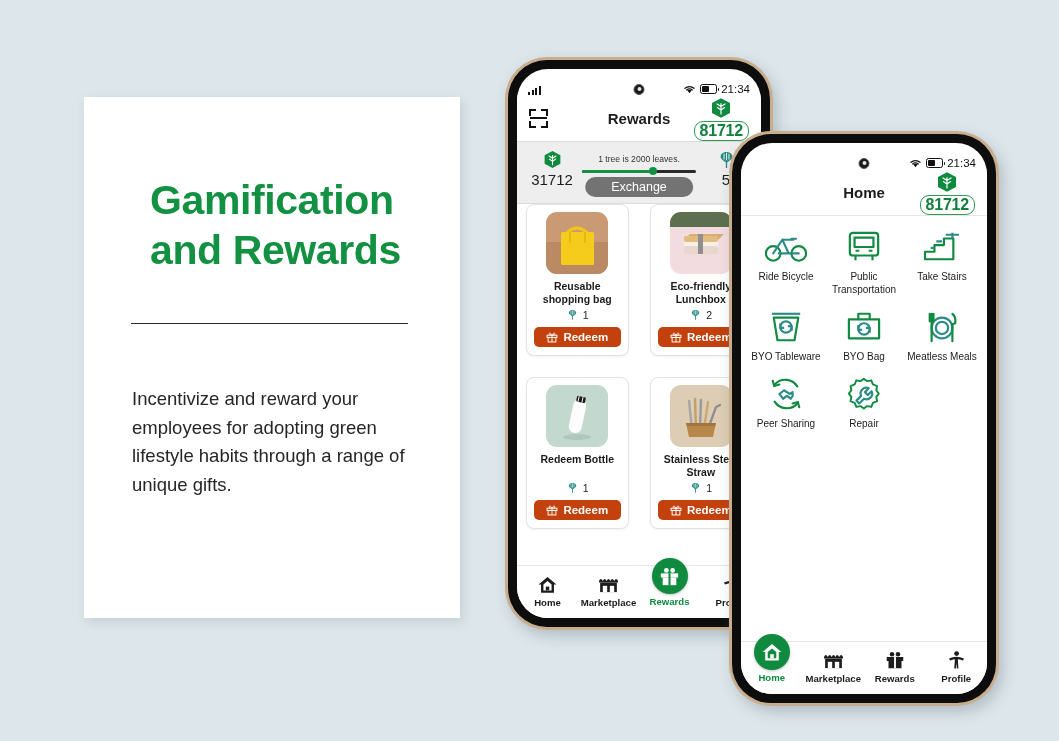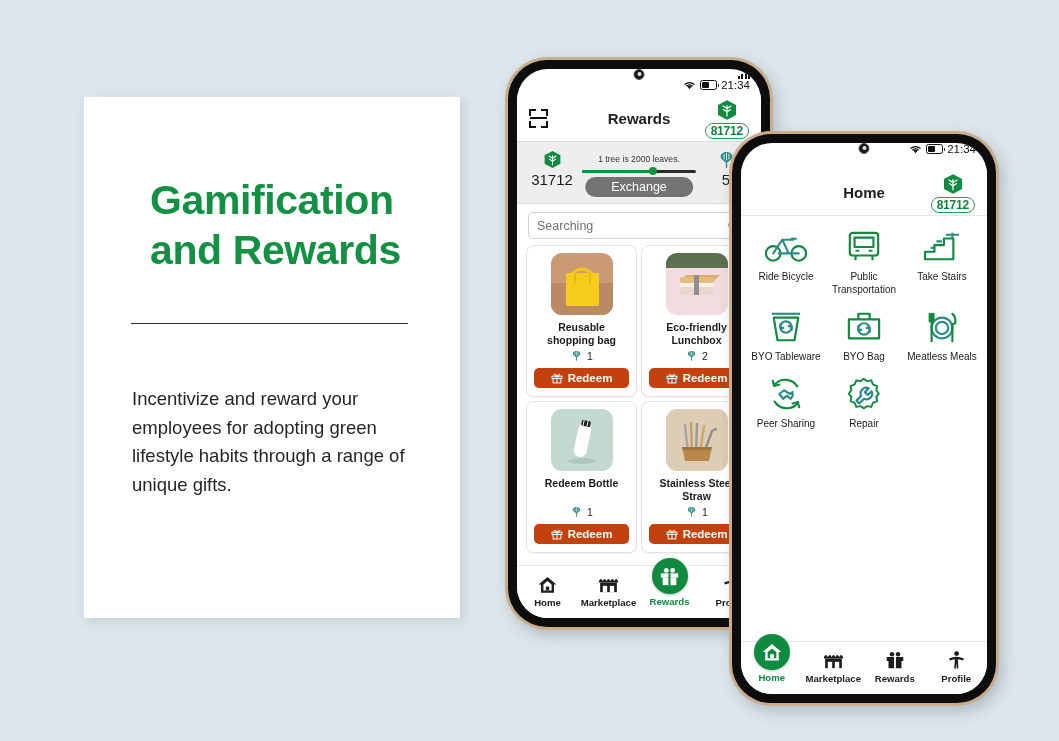--- a/index.html
+++ b/index.html
@@ -54,21 +54,21 @@
     position: relative;
   }
   #phone-rewards { left: 505px; top: 57px; width: 268px; height: 573px; z-index: 2; }
   #phone-home    { left: 729px; top: 131px; width: 270px; height: 575px; z-index: 3; }
 
   
   .statusbar {
     height: 26px; position: relative;
     display: flex; align-items: flex-end;
     padding: 0 11px;
-    font-size: 11px; color: #111; flex-direction: column;
+    font-size: 11px; color: #111;
   }
   .sb-signal { display: flex; align-items: flex-end; gap: 1.5px; height: 10px; }
   .sb-signal i { display: block; width: 2px; background: #111; }
   .sb-signal i:nth-child(1) { height: 3px; }
   .sb-signal i:nth-child(2) { height: 5px; }
   .sb-signal i:nth-child(3) { height: 7px; }
   .sb-signal i:nth-child(4) { height: 9px; }
   .sb-cam {
     position: absolute; left: 50%; transform: translateX(-50%);
     width: 11px; height: 11px; border-radius: 50%;
@@ -110,21 +110,21 @@
   .scan-icon span:nth-child(4) { right:0; bottom:0; border-left:0; border-top:0; }
   .scan-icon::after {
     content:""; position:absolute; left:1px; right:1px; top:8.2px; height:2.2px; background:#111;
   }
   .hdr-badge {
     margin-left: auto; display: flex; flex-direction: column;
     align-items: center; gap: 1px; z-index: 2;
   }
   .badge-pill {
     border: 1.3px solid #2c9c55; color: #12803f;
-    border-radius: 9px; font-size: 12px; font-weight: 600;
+    border-radius: 9px; font-size: 16px; font-weight: 600;
     padding: 0px 5px; background: #fff; letter-spacing: -0.2px;
   }
 
   
   .leaf-hex { display:block; }
 
   
   .exchange {
     background: #eeeeee; border-top: 1px solid #dcdcdc; border-bottom: 1px solid #dcdcdc;
     padding: 7px 11px 8px; position: relative; height: 63px;
@@ -152,21 +152,21 @@
   .search-wrap { padding: 8px 11px 6px; background: #fff; }
   .search-box {
     height: 27px; border: 1px solid #cfcfcf; border-radius: 5px;
     background: #fff; display: flex; align-items: center; padding: 0 8px;
   }
   .search-box span { font-size: 12.5px; color: #707070; }
   .search-mag { margin-left: auto; }
 
   
   .grid {
-    padding: 0 9px; display: grid; grid-template-columns: 1fr 1fr; gap: 4px;
+    padding: 0 9px; display: grid; grid-template-columns: 1fr 1fr; gap: 21px;
     background: #fff;
   }
   .card {
     background: #fff; border: 1px solid #e3e3e3; border-radius: 8px;
     padding: 7px 7px 8px; box-shadow: 0 1px 2px rgba(0,0,0,0.06);
     display: flex; flex-direction: column; align-items: center;
   }
   .thumb { width: 62px; height: 62px; border-radius: 11px; overflow: hidden; }
   .pname {
     font-size: 10.5px; font-weight: 600; color: #1b1b1b; text-align: center;
@@ -280,29 +280,20 @@
               <path d="M12 21 L12 13 M12 15 L8 12 M12 15 L16 12" stroke="#2b8c86" stroke-width="1.5" fill="none" stroke-linecap="round"></path>
               <path d="M12 3.5 C8 3.5 5.2 6 5.2 8.8 C5.2 11.4 7.6 13.2 12 13.2 C16.4 13.2 18.8 11.4 18.8 8.8 C18.8 6 16 3.5 12 3.5Z" fill="#2b8c86"></path>
               <path d="M12 4.4 L12 12.6 M9.2 5.6 L9.2 12 M14.8 5.6 L14.8 12" stroke="#fff" stroke-width="1" fill="none"></path>
             </svg>
             <span class="ex-num">5</span>
           </div>
         </div>
         <div class="ex-btn">Exchange</div>
       </div>
 
-      <div class="search-wrap">
-        <div class="search-box">
-          <span>Searching</span>
-          <svg class="search-mag" width="14" height="14" viewBox="0 0 16 16">
-            <circle cx="6.8" cy="6.8" r="4.6" stroke="#5a5a5a" stroke-width="1.2" fill="none"></circle>
-            <line x1="10.2" y1="10.2" x2="14" y2="14" stroke="#5a5a5a" stroke-width="1.2" stroke-linecap="round"></line>
-          </svg>
-        </div>
-      </div>
 
       <div class="grid">
 
         <div class="card">
           <div class="thumb">
             <svg width="62" height="62" viewBox="0 0 62 62">
               <rect width="62" height="62" fill="#c99a73"></rect>
               <rect y="30" width="62" height="32" fill="#b98a63"></rect>
               <path d="M20 22 q11 -12 22 0" stroke="#f2c318" stroke-width="3.4" fill="none"></path>
               <rect x="15" y="20" width="33" height="33" rx="1.5" fill="#f5cb1c"></rect>

